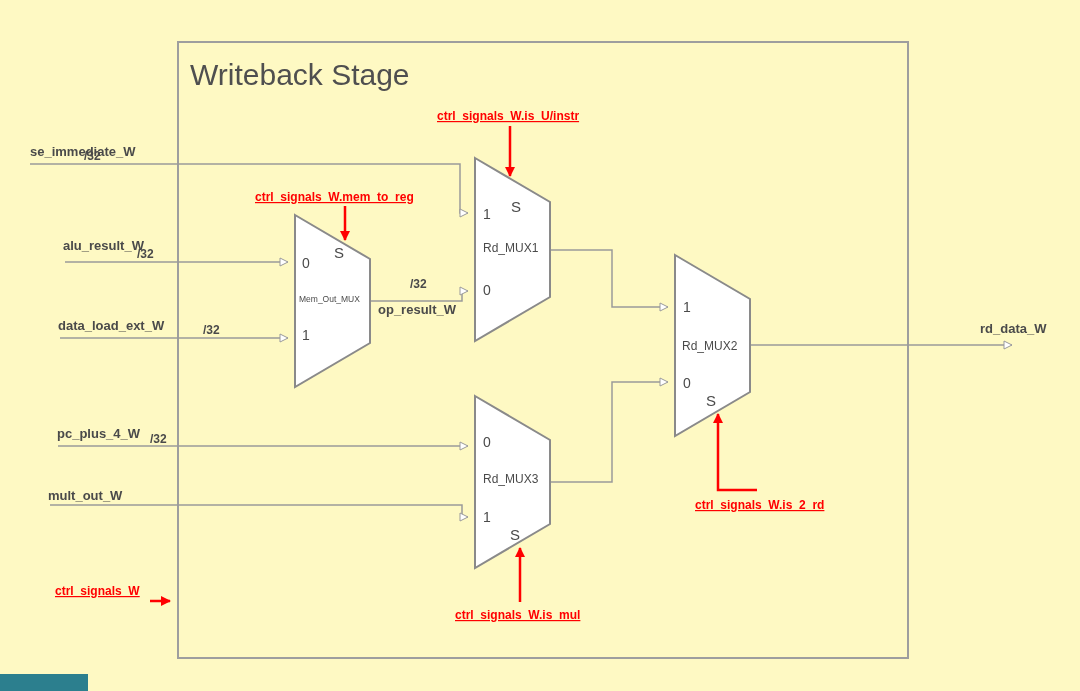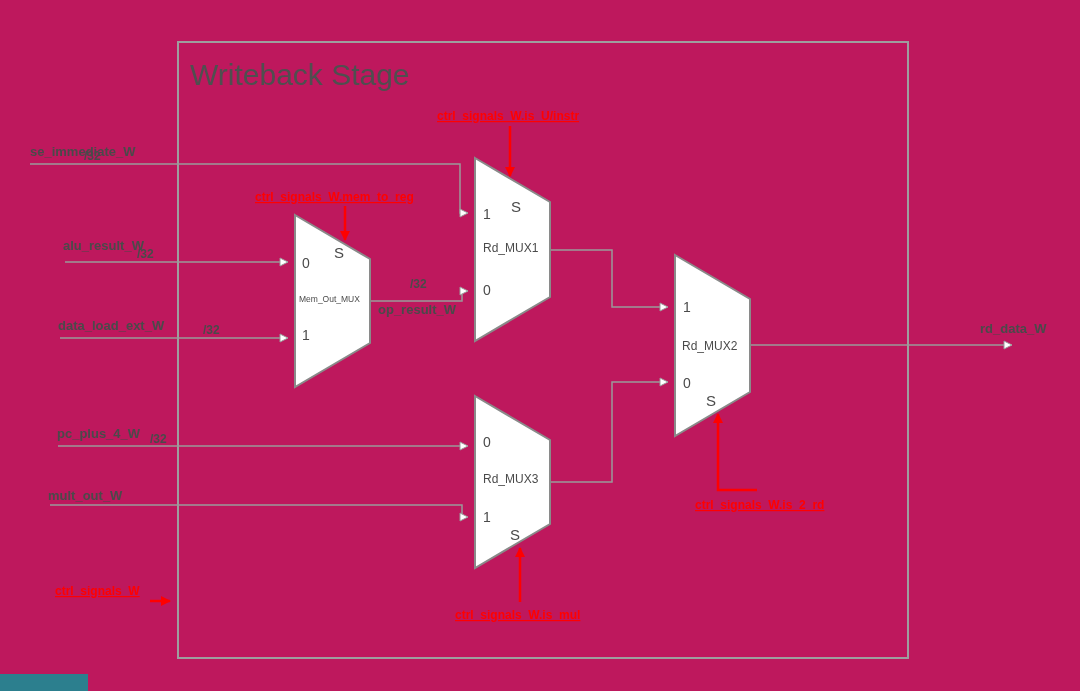--- a/index.html
+++ b/index.html
@@ -5,21 +5,21 @@
   html, body {
     margin: 0;
     padding: 0;
     background: #ffffff;
     font-family: "Liberation Sans", sans-serif;
   }
   .stage {
     position: relative;
     width: 1080px;
     height: 691px;
-    background: #be185d;
+    background: #fef9c3;
     overflow: hidden;
     text-decoration: underline;
   }
   svg { display: block; }
 
   .outer-box { fill: none; stroke: #9e9e9e; stroke-width: 2; }
   .title { fill: #4f4f4f; font-size: 30px; font-weight: 400; }
 
   .wire { fill: none; stroke: #9a9a9a; stroke-width: 1.5; }
   .mux { fill: #ffffff; stroke: #8a8a8a; stroke-width: 2; }

